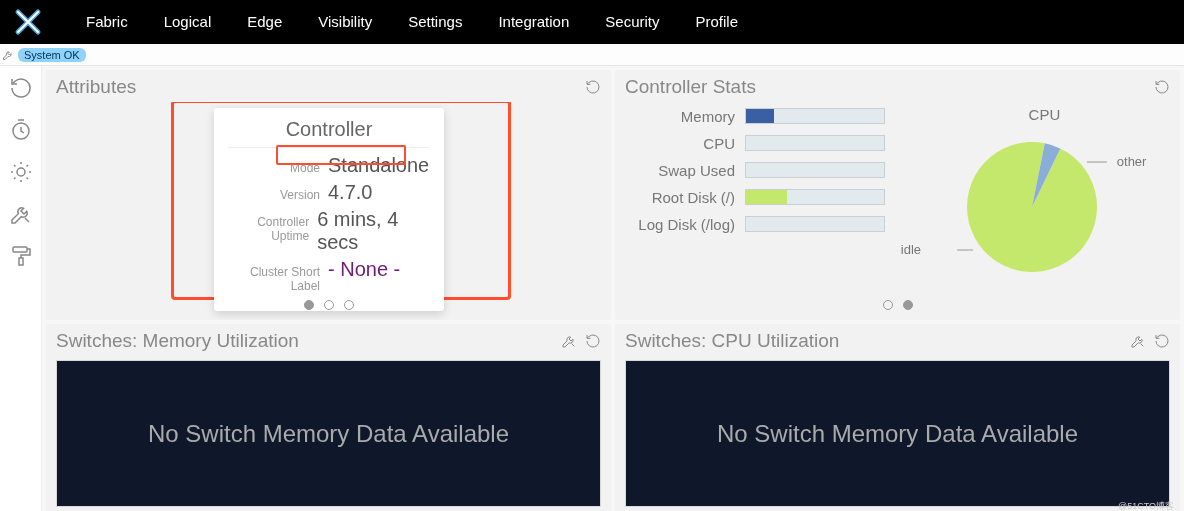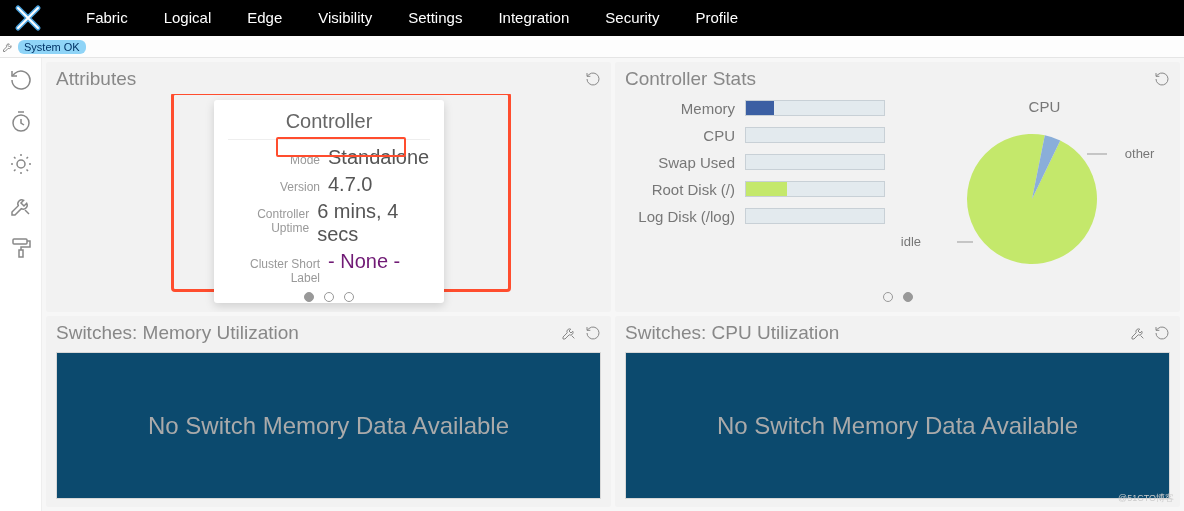--- a/index.html
+++ b/index.html
@@ -7,21 +7,21 @@
     width: 1184px;
     height: 511px;
     font-family: "Helvetica Neue", Helvetica, Arial, sans-serif;
     font-weight: 300;
     background: #f7f7f7;
     overflow: hidden;
     color: #555;
   }
   
   .topnav {
-    height: 36px;
+    height: 44px;
     background: #000;
     display: flex;
     align-items: center;
     padding-left: 12px;
     gap: 0;
   }
   .topnav .logo {
     width: 32px;
     height: 32px;
     margin-right: 24px;
@@ -220,21 +220,21 @@
     text-align: center; color: #777; font-size: 15px;
   }
   .pie-svg { position: absolute; top: 30px; left: 48px; }
   .pie-label {
     position: absolute; color: #777; font-size: 13px;
   }
   
   .switch-body {
     margin: 4px 10px 8px;
     flex: 1;
-    background: #0c4a6e;
+    background: #0f172a;
     border: 1px solid #d8d8d8;
     display: flex;
     align-items: center;
     justify-content: center;
   }
   .nodata {
     color: #aaa;
     font-size: 24px;
     font-weight: 300;
   }
@@ -407,21 +407,21 @@
           </div>
         <div class="pie-area">
           <div class="pie-title">CPU</div>
           <svg class="pie-svg" id="pie-svg" width="150" height="150" viewBox="0 0 150 150">
               <path d="M 75 75 L 103.27275971722997 16.470938347076 A 65 65 0 1 1 87.8289332424143 11.278587022401354 Z" fill="#c4e86b"></path>
               <path d="M 75 75 L 87.8289332424143 11.278587022401354 A 65 65 0 0 1 103.27275971722996 16.470938347076 Z" fill="#8aaed9"></path>
               <line x1="16" y1="118" x2="-2" y2="118" stroke="#999"></line>
               <line x1="130" y1="30" x2="155" y2="30" stroke="#999"></line>
             </svg>
           <div class="pie-label" id="pie-lbl-idle" style="left:-8px;top:140px;">idle</div>
-          <div class="pie-label" id="pie-lbl-other" style="left:216px;top:52px;text-align:right;">other</div>
+          <div class="pie-label" id="pie-lbl-other" style="left:208px;top:52px;text-align:right;">other</div>
         </div>
         <div class="dots" id="stats-dots">
             <div class="dot"></div>
             <div class="dot filled"></div>
           </div>
       </div>
     </div>
 
     <div class="panel">
       <div class="panel-header">

